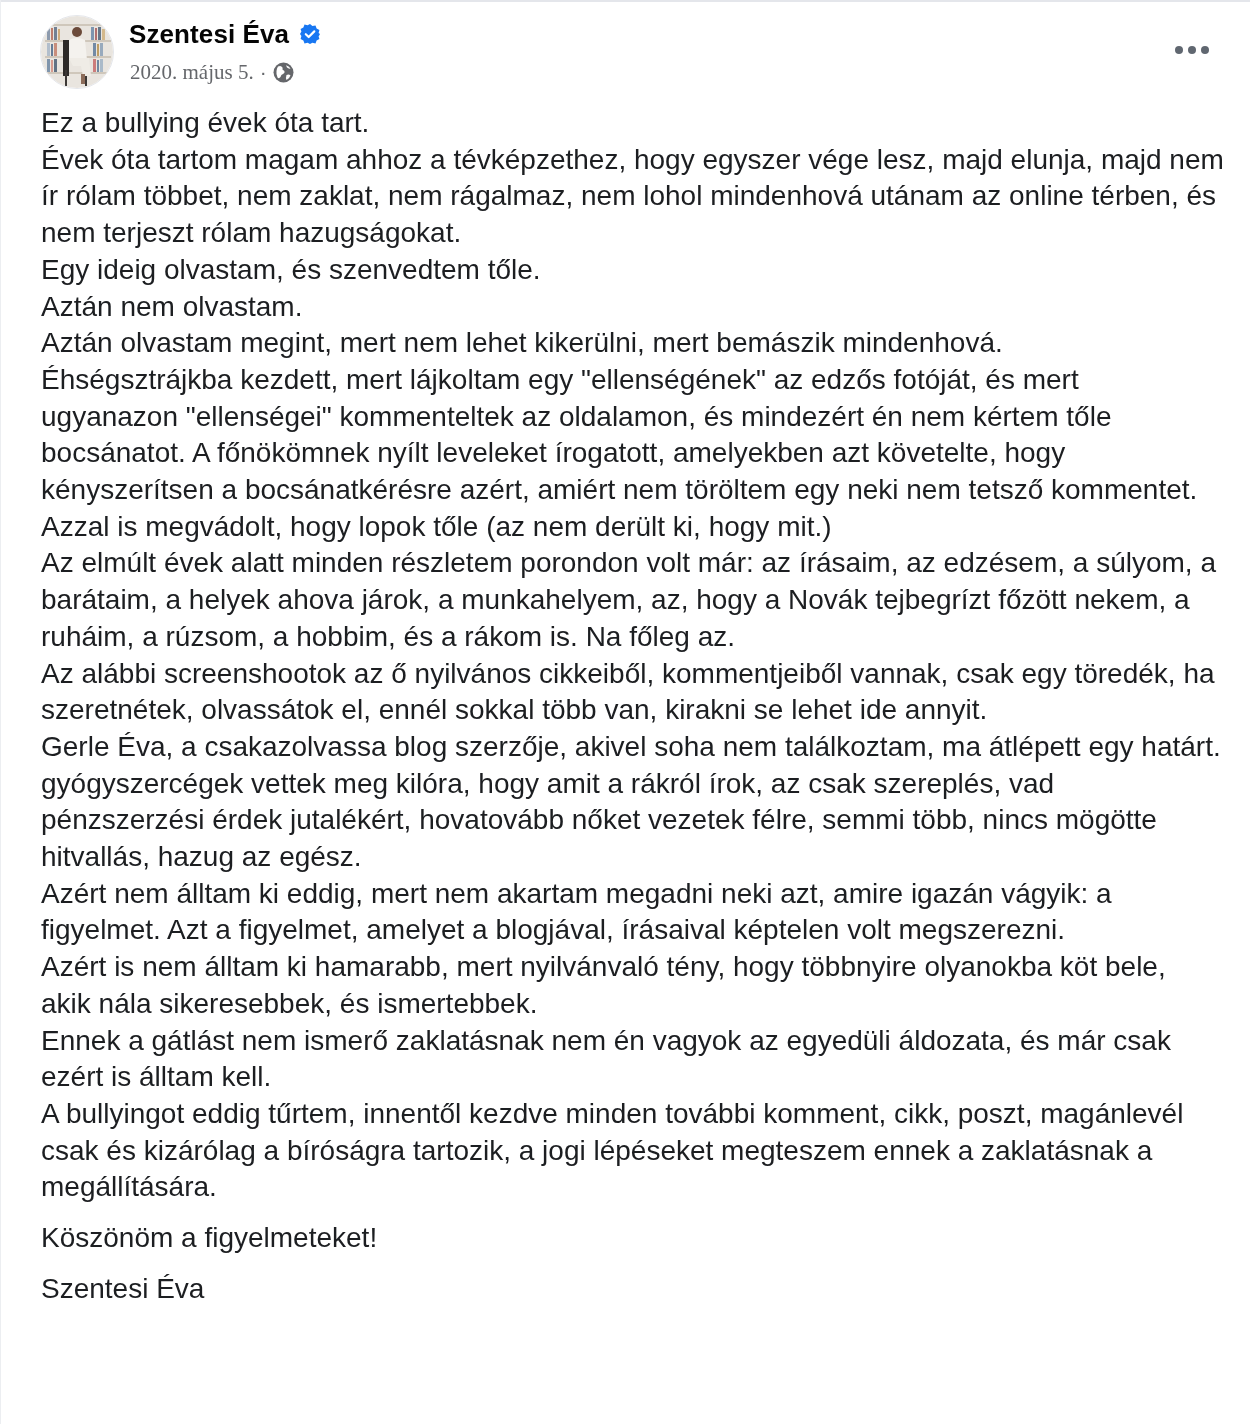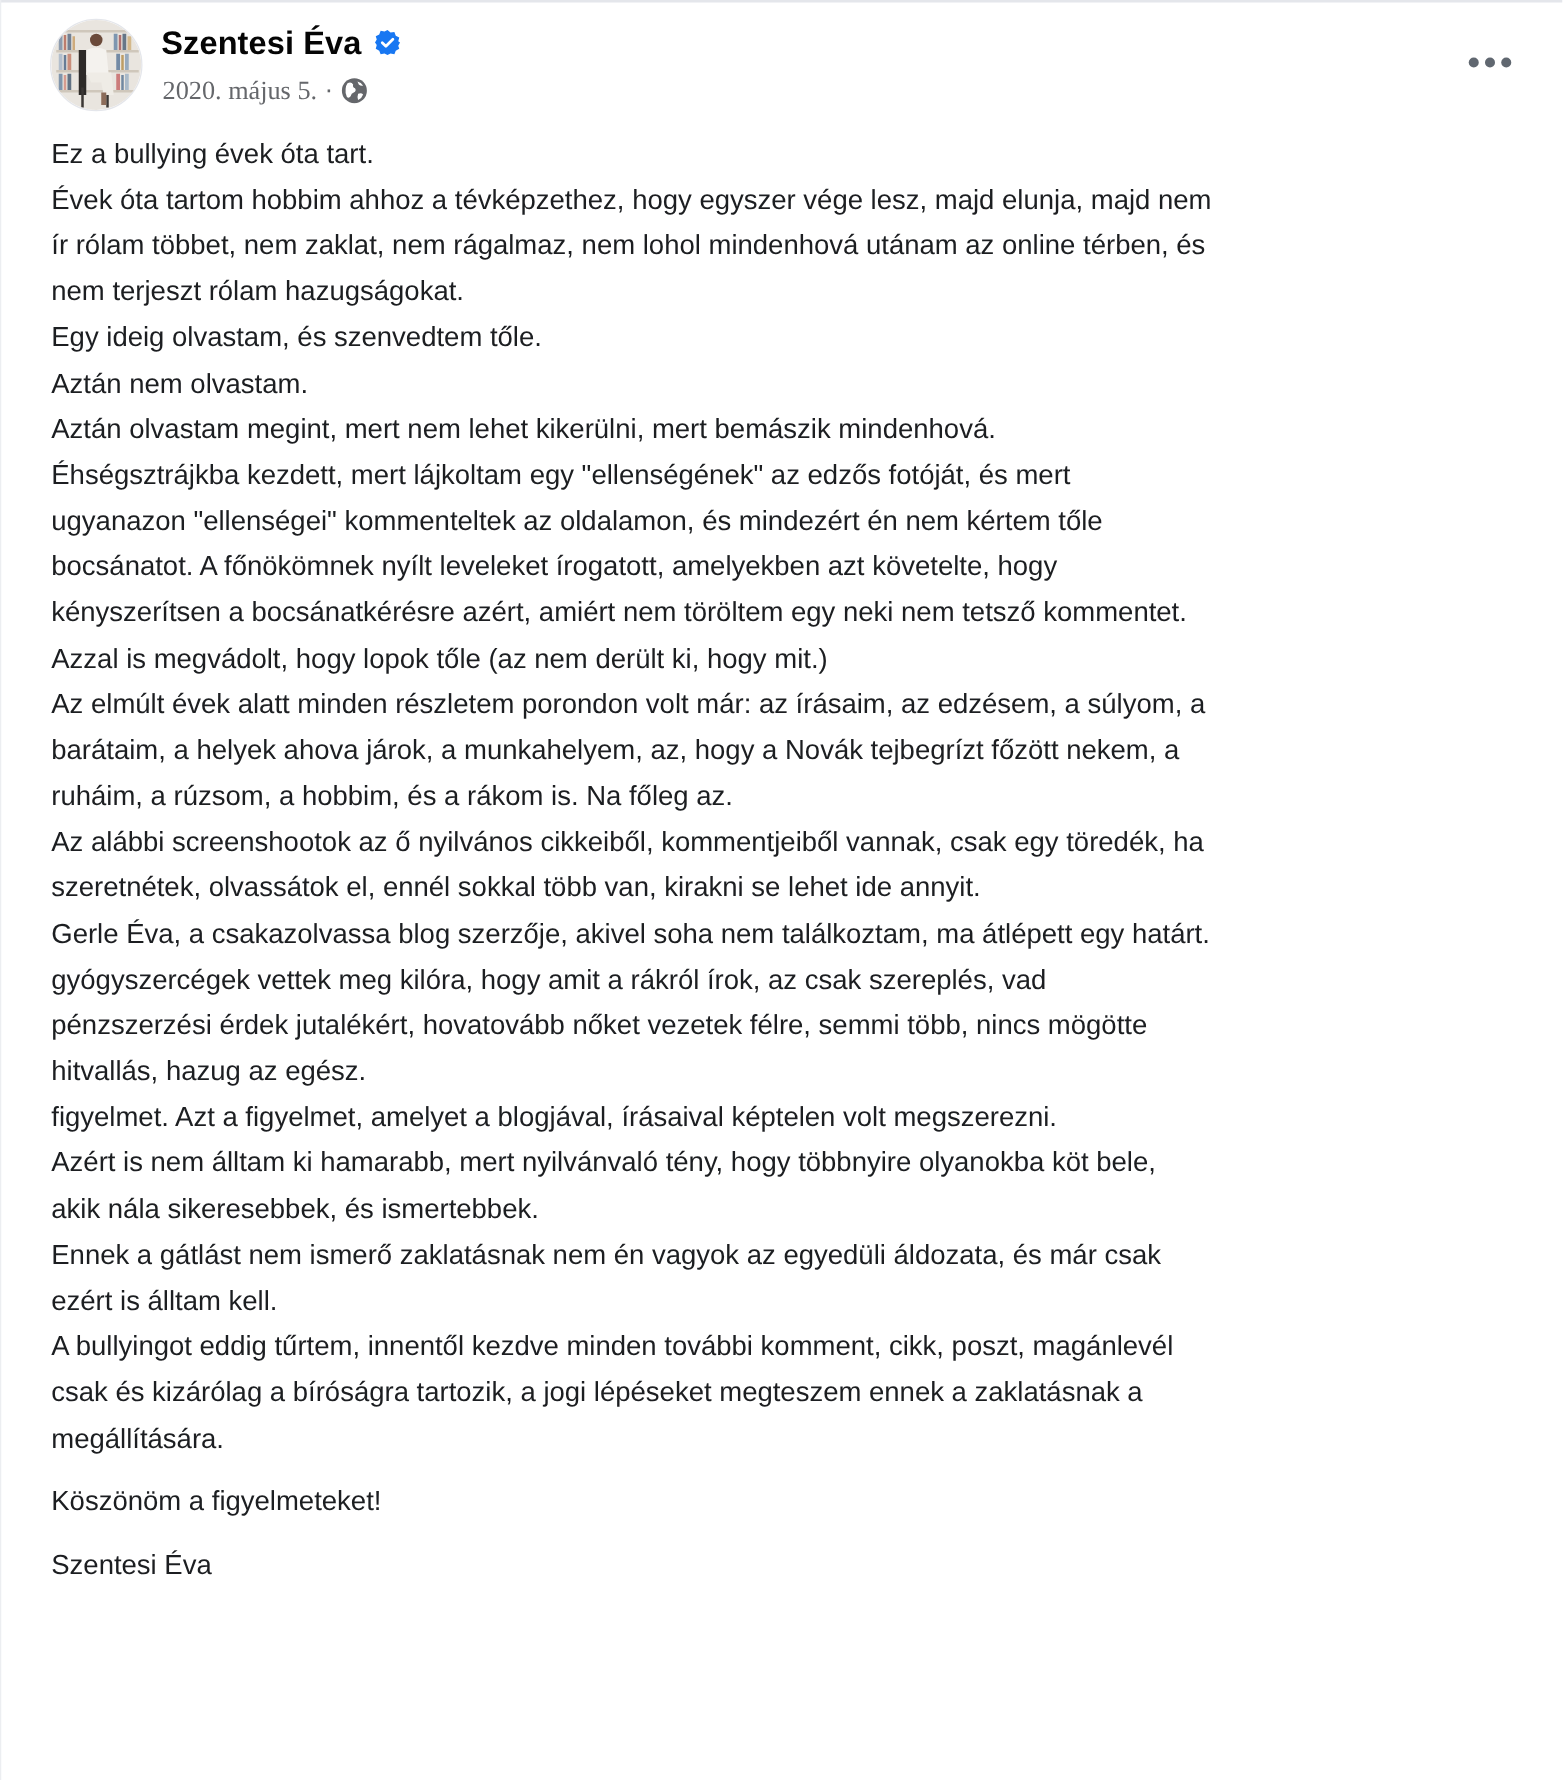--- a/index.html
+++ b/index.html
@@ -89,21 +89,21 @@
     .more-button .dot {
       width: 8px; height: 8px;
       border-radius: 50%;
       background: #606770;
     }
     .post-body {
       position: absolute;
       left: 41px;
       top: 105px;
       width: 1190px;
-      font-size: 22px;
+      font-size: 28px;
       line-height: 36.7px;
       color: #1c1e21;
     }
     .post-body .paragraph {
       margin: 0;
       white-space: normal;
     }
     .post-body .line { display: block; white-space: nowrap; }
     .post-body .gap { height: 14px; }
     .hashtag {
@@ -187,40 +187,41 @@
   <div class="more-button">
     <span class="dot"></span>
     <span class="dot"></span>
     <span class="dot"></span>
   </div>
 </div>
 
 <div class="post-body">
   <div class="paragraph" id="body-lines">
       <span class="line">Ez a bullying évek óta tart.</span>
-      <span class="line">Évek óta tartom hobbim ahhoz a tévképzethez, hogy egyszer vége lesz, majd elunja, majd nem</span>
+      <span class="line">Évek óta tartom magam ahhoz a tévképzethez, hogy egyszer vége lesz, majd elunja, majd nem</span>
       <span class="line">ír rólam többet, nem zaklat, nem rágalmaz, nem lohol mindenhová utánam az online térben, és</span>
       <span class="line">nem terjeszt rólam hazugságokat.</span>
       <span class="line">Egy ideig olvastam, és szenvedtem tőle.</span>
       <span class="line">Aztán nem olvastam.</span>
       <span class="line">Aztán olvastam megint, mert nem lehet kikerülni, mert bemászik mindenhová.</span>
       <span class="line">Éhségsztrájkba kezdett, mert lájkoltam egy "ellenségének" az edzős fotóját, és mert</span>
       <span class="line">ugyanazon "ellenségei" kommenteltek az oldalamon, és mindezért én nem kértem tőle</span>
       <span class="line">bocsánatot. A főnökömnek nyílt leveleket írogatott, amelyekben azt követelte, hogy</span>
       <span class="line">kényszerítsen a bocsánatkérésre azért, amiért nem töröltem egy neki nem tetsző kommentet.</span>
       <span class="line">Azzal is megvádolt, hogy lopok tőle (az nem derült ki, hogy mit.)</span>
       <span class="line">Az elmúlt évek alatt minden részletem porondon volt már: az írásaim, az edzésem, a súlyom, a</span>
       <span class="line">barátaim, a helyek ahova járok, a munkahelyem, az, hogy a Novák tejbegrízt főzött nekem, a</span>
       <span class="line">ruháim, a rúzsom, a hobbim, és a rákom is. Na főleg az.</span>
       <span class="line">Az alábbi screenshootok az ő nyilvános cikkeiből, kommentjeiből vannak, csak egy töredék, ha</span>
       <span class="line">szeretnétek, olvassátok el, ennél sokkal több van, kirakni se lehet ide annyit.</span>
       <span class="line">Gerle Éva, a csakazolvassa blog szerzője, akivel soha nem találkoztam, ma átlépett egy határt.</span>
       <span class="line">gyógyszercégek vettek meg kilóra, hogy amit a rákról írok, az csak szereplés, vad</span>
       <span class="line">pénzszerzési érdek jutalékért, hovatovább nőket vezetek félre, semmi több, nincs mögötte</span>
       <span class="line">hitvallás, hazug az egész.</span>
+      <span class="line">Azért nem álltam ki eddig, mert nem akartam megadni neki azt, amire igazán vágyik: a</span>
       <span class="line">figyelmet. Azt a figyelmet, amelyet a blogjával, írásaival képtelen volt megszerezni.</span>
       <span class="line">Azért is nem álltam ki hamarabb, mert nyilvánvaló tény, hogy többnyire olyanokba köt bele,</span>
       <span class="line">akik nála sikeresebbek, és ismertebbek.</span>
       <span class="line">Ennek a gátlást nem ismerő zaklatásnak nem én vagyok az egyedüli áldozata, és már csak</span>
       <span class="line">ezért is álltam kell.</span>
       <span class="line">A bullyingot eddig tűrtem, innentől kezdve minden további komment, cikk, poszt, magánlevél</span>
       <span class="line">csak és kizárólag a bíróságra tartozik, a jogi lépéseket megteszem ennek a zaklatásnak a</span>
       <span class="line">megállítására.</span>
     </div>
   <div class="gap"></div>

